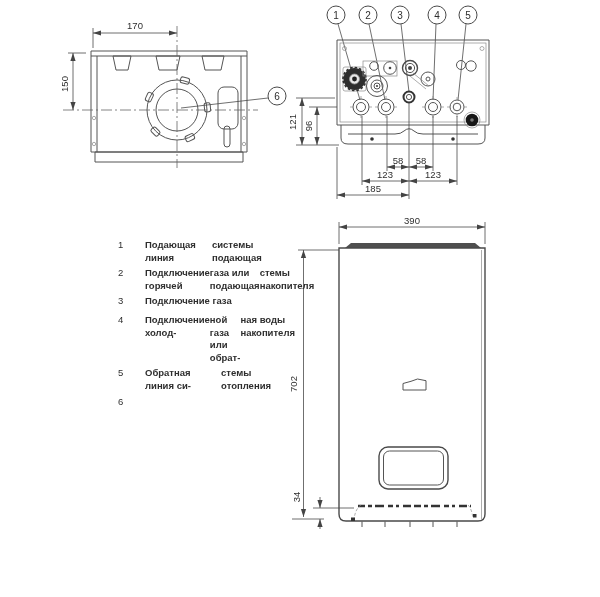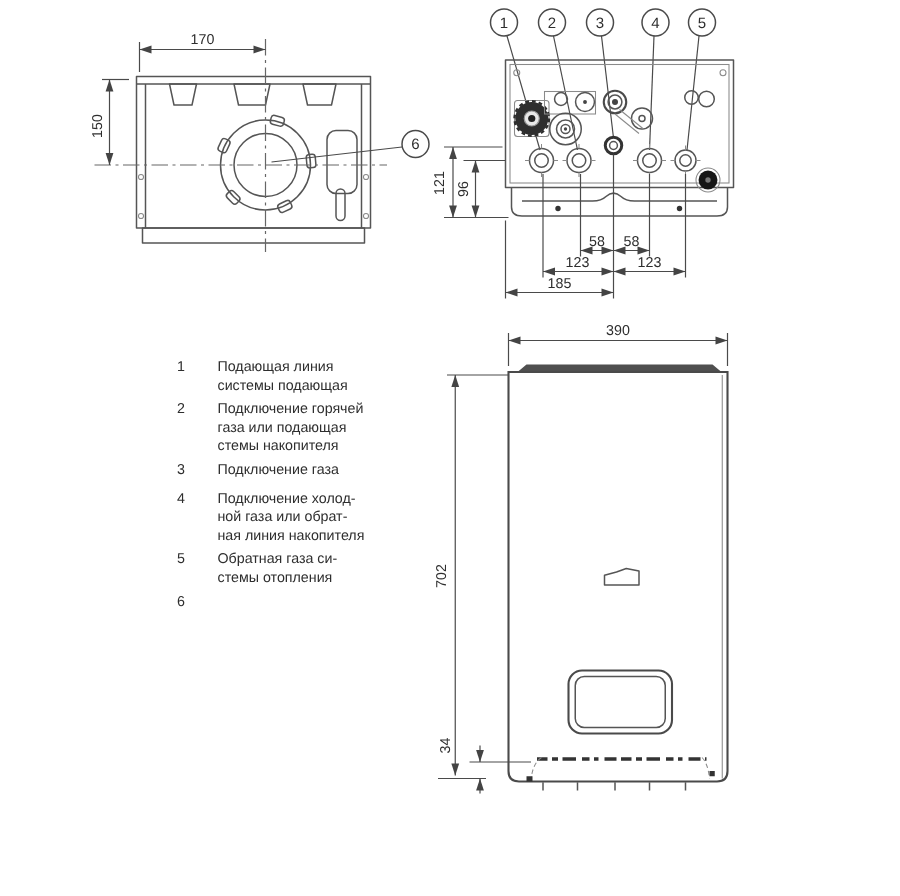--- a/index.html
+++ b/index.html
@@ -12,21 +12,21 @@
   .dim{stroke:#4a4a4a;stroke-width:0.8;fill:none;}
   .cl{stroke:#666;stroke-width:0.8;fill:none;stroke-dasharray:11 3 2 3;}
   .txt{font-size:9.5px;fill:#2e2e2e;}
   .ctxt{font-size:10px;fill:#2e2e2e;}
   .co{stroke:#4a4a4a;stroke-width:1;fill:#fff;}
   .legend{position:absolute;left:118px;top:239px;width:170px;font-size:9.5px;
           line-height:12.6px;color:#2e2e2e;}
   .li{display:flex;margin-bottom:3px;}
   .li.gap{margin-bottom:6px;}
   .num{width:27px;flex:none;}
-  .lines{display:flex;flex-direction:column;}
+  .lines{display:flex;flex-direction:row;font-weight:bold;}
 </style>
 </head>
 <body>
 
 <div class="canvas">
 
 <svg width="600" height="597" viewBox="0 0 600 597">
   <defs>
     <marker id="ae" markerWidth="9" markerHeight="7" refX="8.5" refY="3.5" orient="auto" markerUnits="userSpaceOnUse">
       <path d="M0.5,0.9 L8.5,3.5 L0.5,6.1 Z" fill="#444"></path>
@@ -291,27 +291,27 @@
     <span class="num">3</span>
     <span class="lines">
       <span>Подключение газа</span>
     </span>
   </div>
   <div class="li">
     <span class="num">4</span>
     <span class="lines">
       <span>Подключение холод-</span>
       <span>ной газа или обрат-</span>
-      <span>ная линия накопителя</span>
+      <span>ная воды накопителя</span>
     </span>
   </div>
   <div class="li">
     <span class="num">5</span>
     <span class="lines">
-      <span>Обратная газа си-</span>
+      <span>Обратная линия си-</span>
       <span>стемы отопления</span>
     </span>
   </div>
   <div class="li">
     <span class="num">6</span>
   </div>
 </div>
 
 </div>
 

